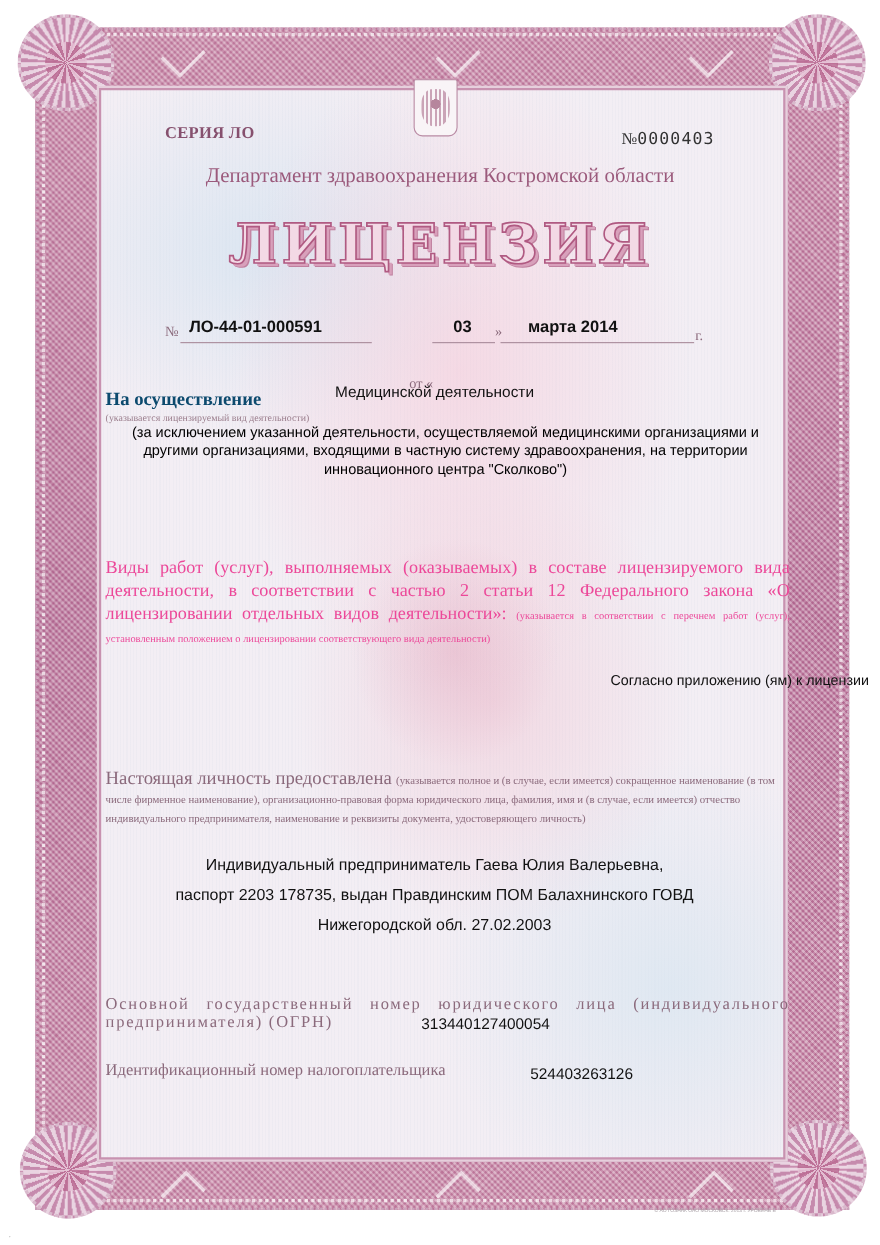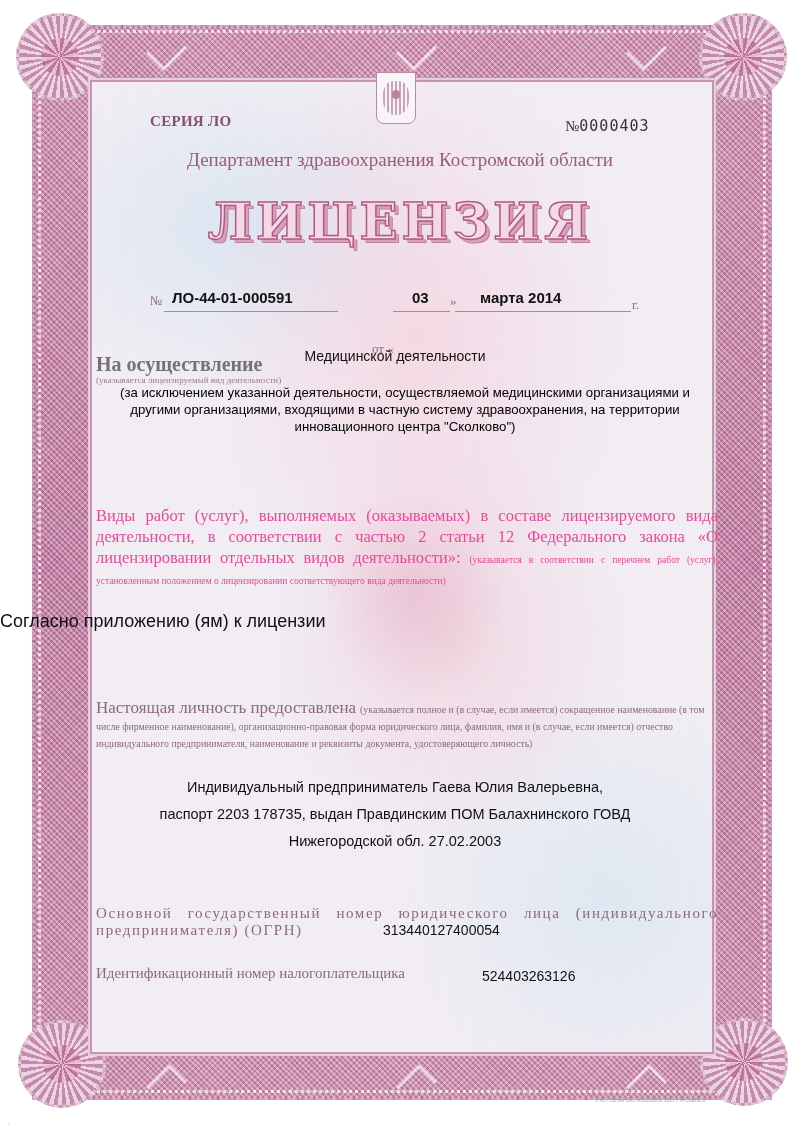--- a/index.html
+++ b/index.html
@@ -96,29 +96,29 @@
       color: #f3d9e5;
       -webkit-text-stroke: 1.5px #b05a82;
       text-shadow: 3px 3px 0 #d8a0bb, 4px 4px 0 #c0809f;
     }
 
     .lic-row { left: 150px; top: 287px; width: 500px; height: 28px; font-size: 13px; }
     .lic-row .lbl { position: absolute; color: #8b6a7c; font-family: "Liberation Serif", serif; }
     .lic-row .val { position: absolute; font-family: "Liberation Sans", sans-serif; font-weight: bold; font-size: 15px; color: #111; }
     .lic-row .line { position: absolute; height: 0; border-bottom: 1px solid #a88a9a; }
 
-    .na-label { left: 96px; top: 353px; font-size: 20px; font-weight: bold; color: #737373; }
+    .na-label { left: 96px; top: 353px; font-size: 17px; font-weight: bold; color: #0c4a6e; }
     .na-hint { left: 96px; top: 375px; font-size: 9px; color: #9a7d8c; }
     .activity-main { left: 0; width: 790px; top: 348px; text-align: center; font-size: 14px; }
     .activity-sub { left: 110px; width: 590px; top: 384px; text-align: center; font-family: "Liberation Sans", sans-serif; font-size: 13.2px; line-height: 17px; color: #000000; }
 
     .works { left: 96px; width: 622px; top: 505px; font-size: 16.5px; line-height: 21px; color: #ec4899; text-align: justify; }
     .works .small { font-size: 9.5px; line-height: 12px; }
 
-    .annex { left: 0; width: 790px; top: 611px; text-align: left; font-size: 18px; }
+    .annex { left: 0; width: 790px; top: 611px; text-align: right; font-size: 13px; }
 
     .granted { left: 96px; width: 622px; top: 700px; color: #8b6a7c; line-height: 15px; }
     .granted .big { font-size: 17px; }
     .granted .small { font-size: 9.8px; }
 
     .holder { left: 0; width: 790px; text-align: center; font-size: 14.5px; }
     .h1 { top: 779px; } .h2 { top: 806px; } .h3 { top: 833px; }
 
     .ogrn-label { left: 96px; width: 622px; top: 905px; font-size: 15px; line-height: 17px; color: #8b6a7c; letter-spacing: 1.6px; text-align: justify; }
     .ogrn-value { left: 383px; top: 922px; font-size: 14px; }

